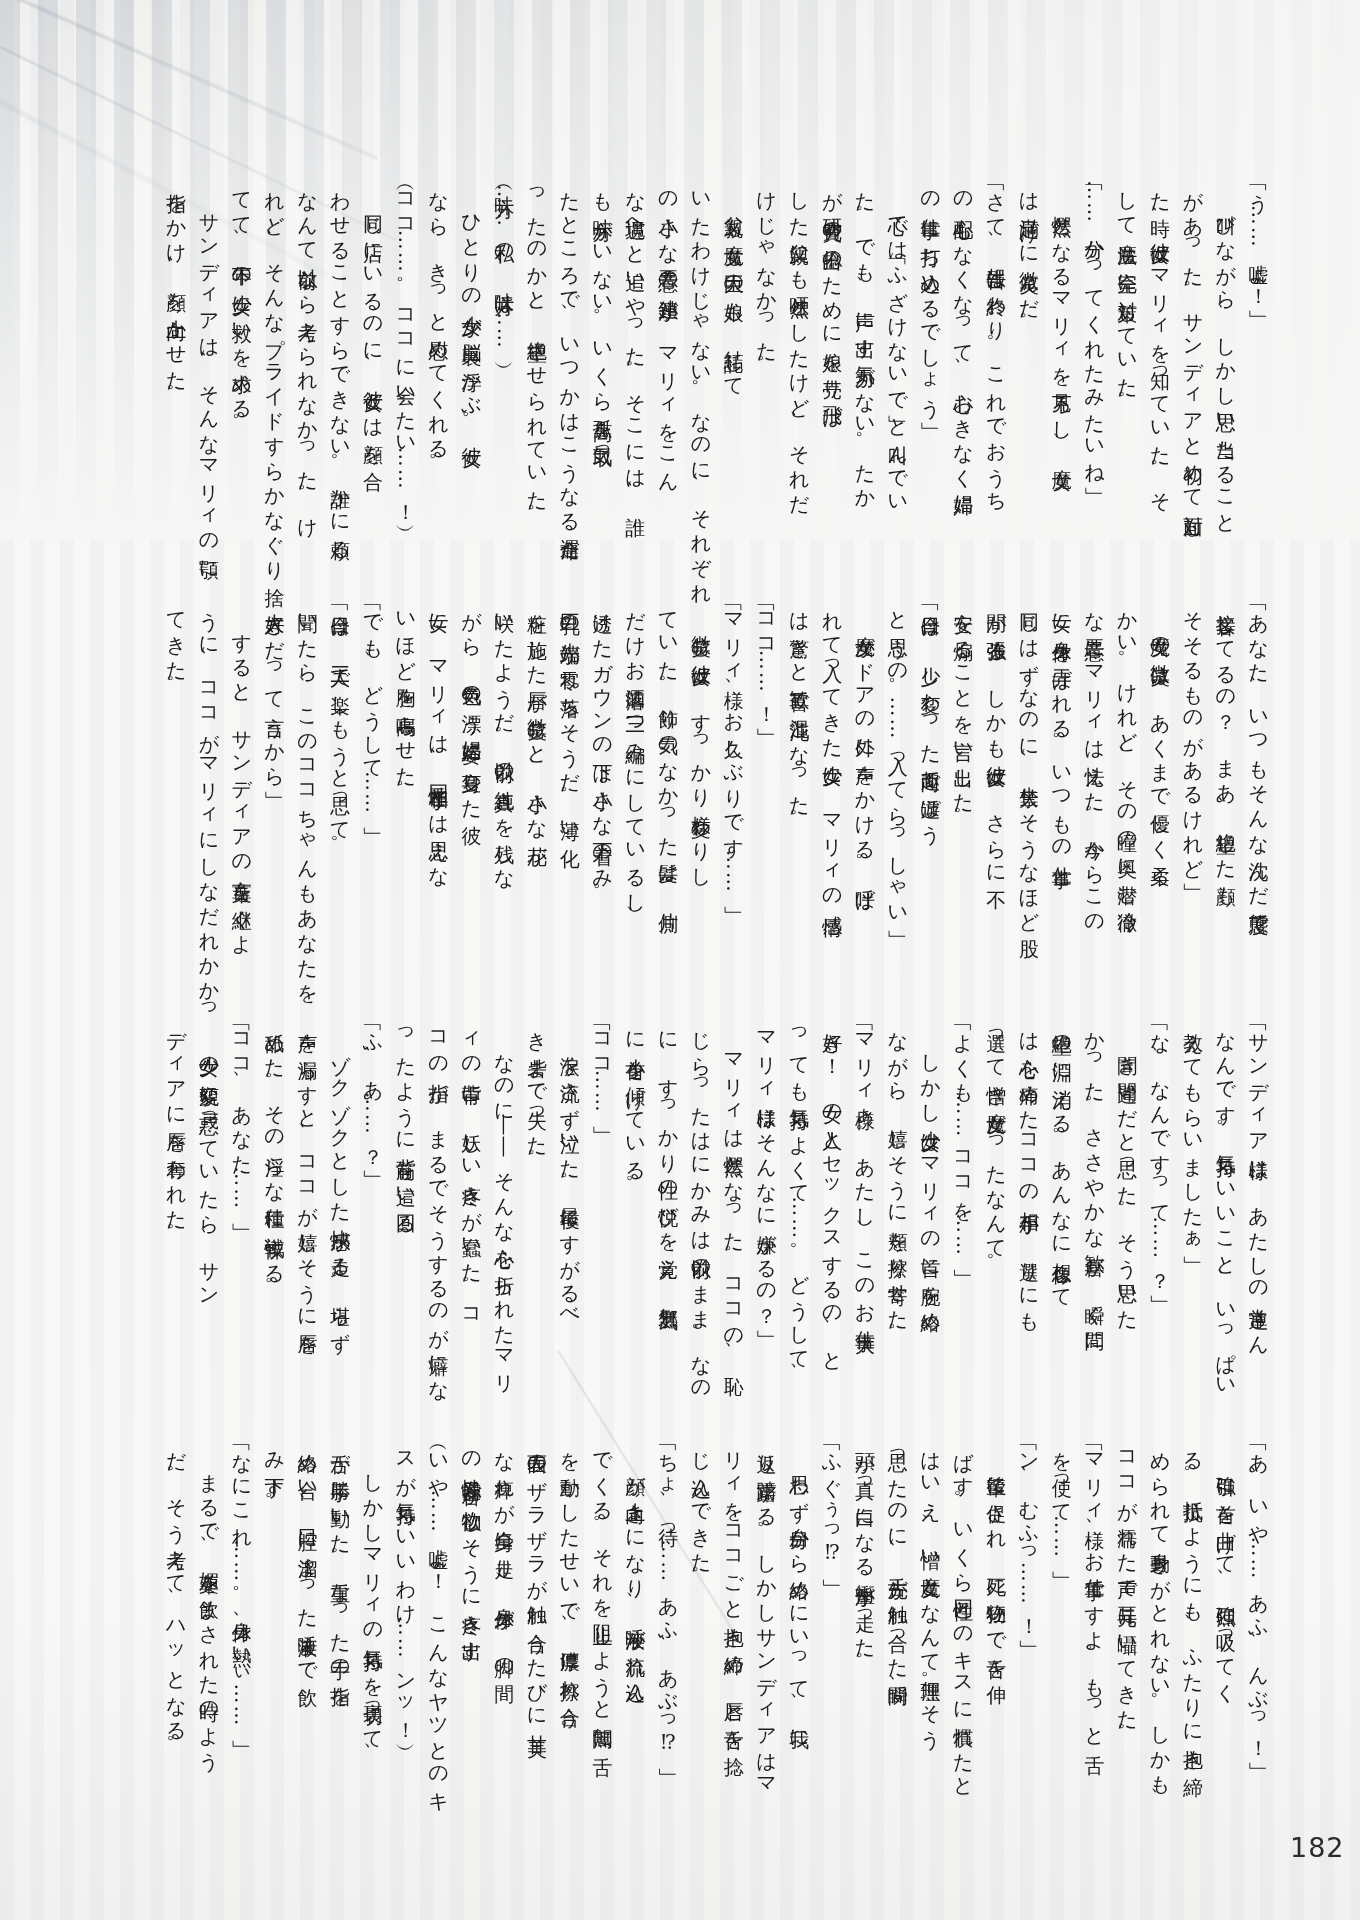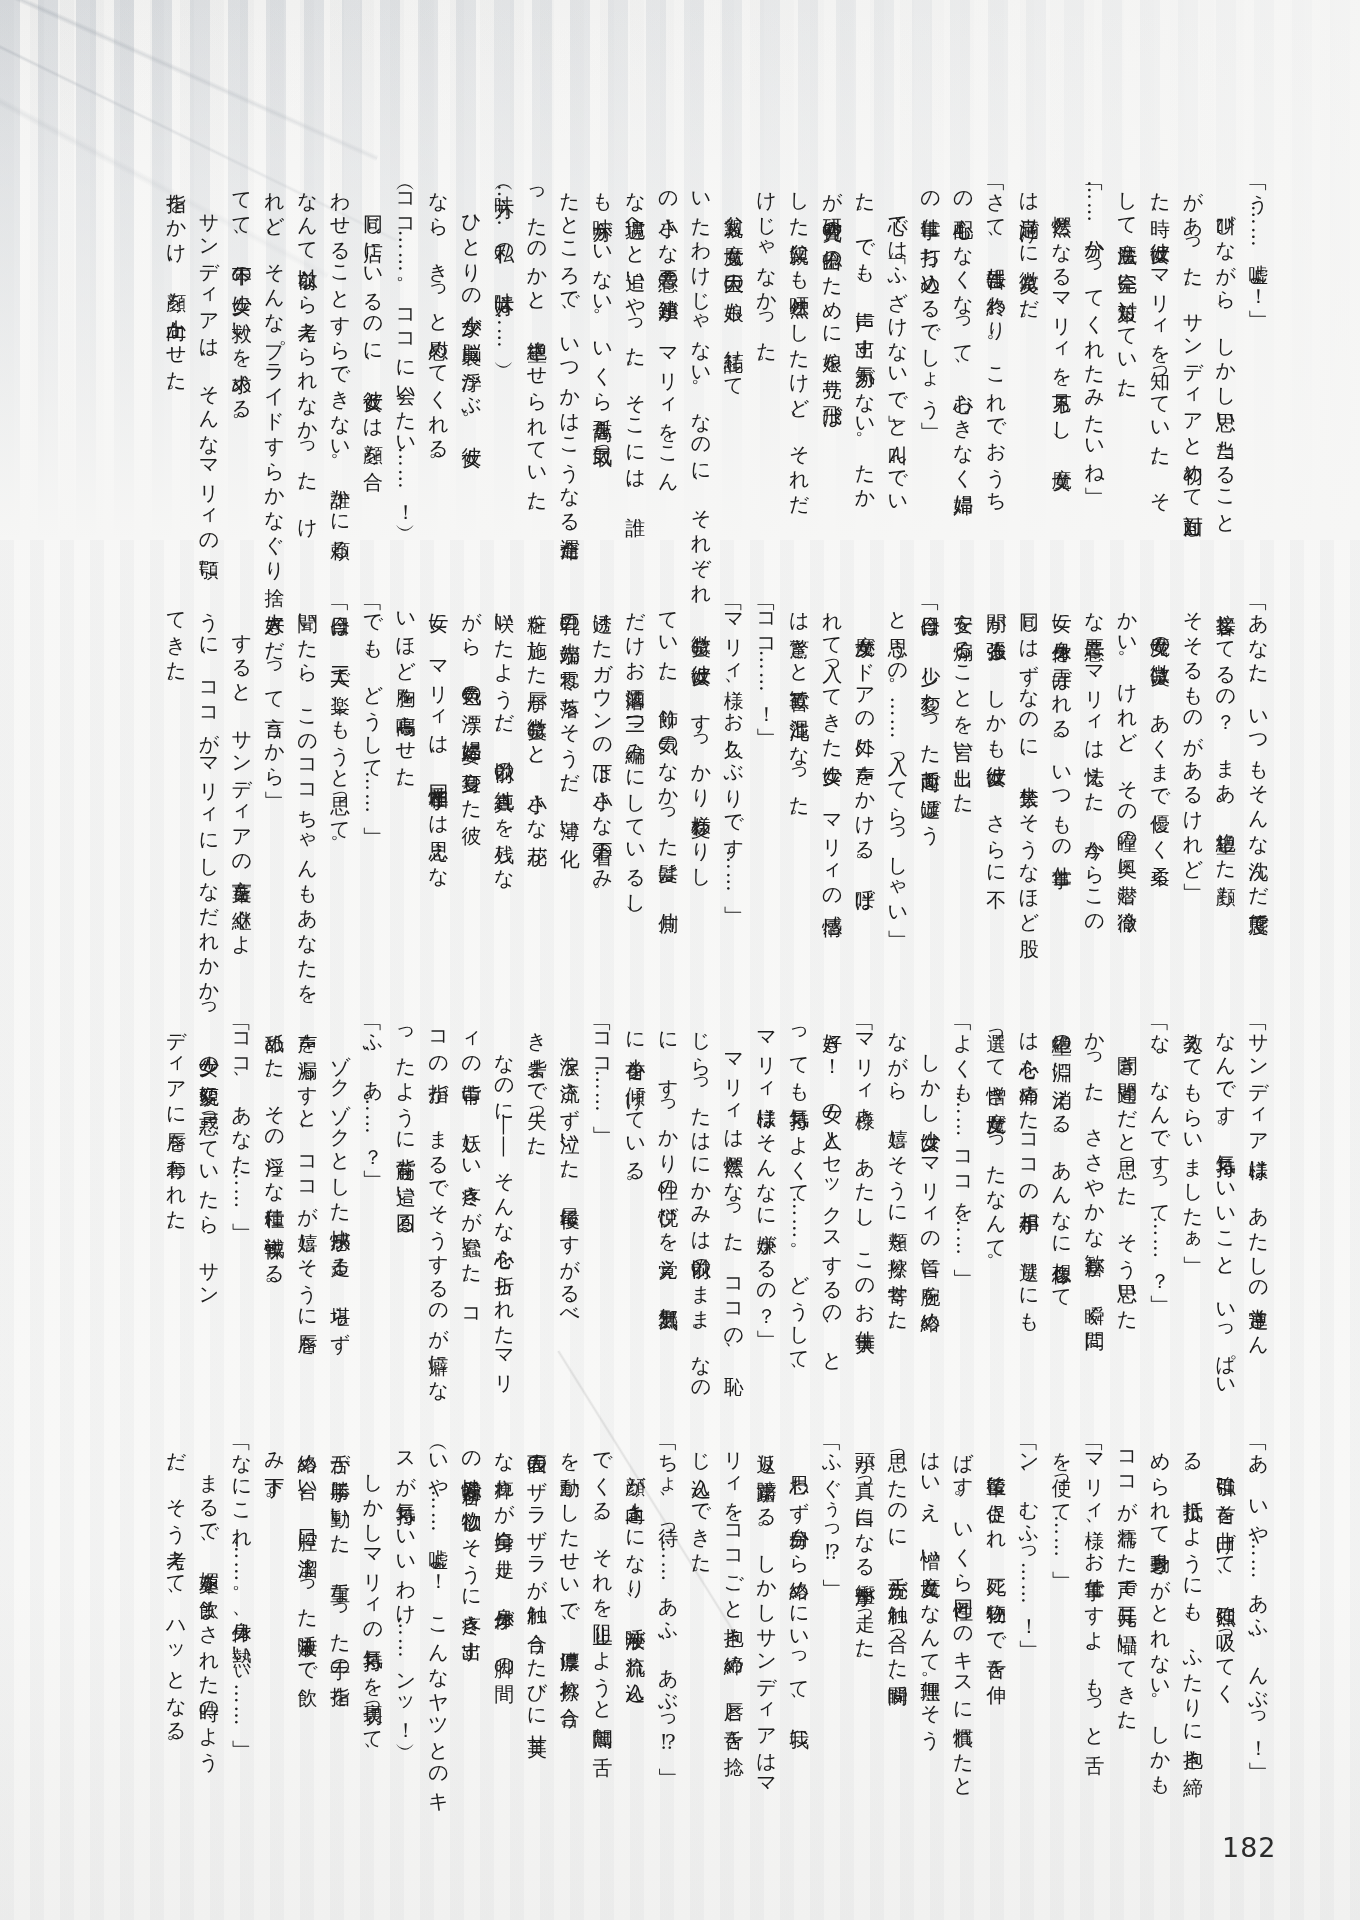--- a/index.html
+++ b/index.html
@@ -39,21 +39,21 @@
     writing-mode: vertical-rl; text-orientation: mixed;
     font-size: 20px; line-height: 32.8px; letter-spacing: 2px;
     color: #1d1d1d; white-space: nowrap;
   }
   .band.b1 { top: 178px; }
   .band.b2 { top: 598px; }
   .band.b3 { top: 1018px; }
   .band.b4 { top: 1438px; }
   .tcol { margin: 0; padding: 0; }
   .folio {
-    position: absolute; left: 1222px; top: 1832px;
+    position: absolute; left: 1290px; top: 1832px;
     font-family: "DejaVu Sans", "Liberation Sans", sans-serif;
     font-size: 27px; letter-spacing: 1px; color: #2b2b2b;
   }
 </style>
 </head>
 <body>
 
 <div class="top-shade"></div>
 <div class="streak s1"></div>
 <div class="streak s2"></div>

